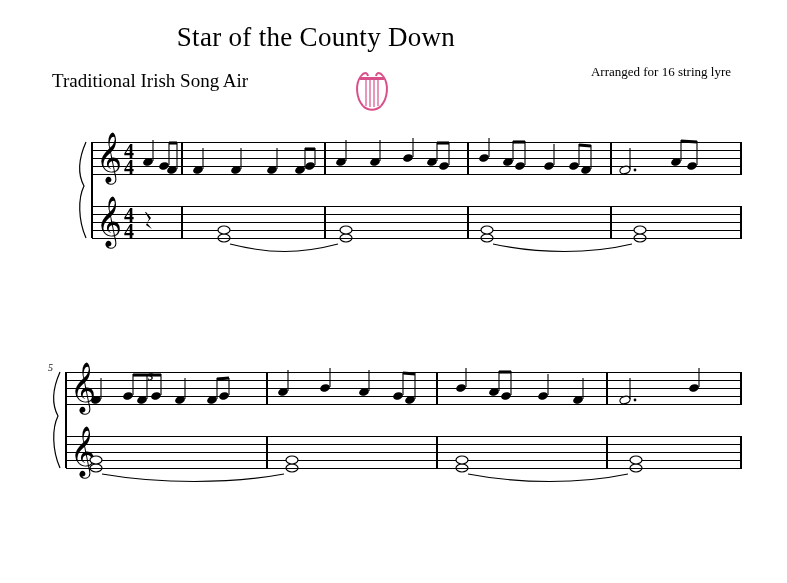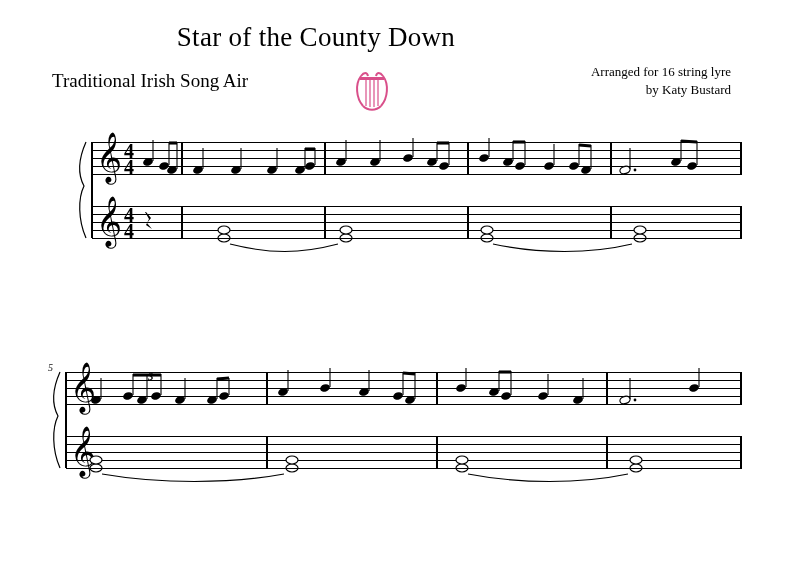--- a/index.html
+++ b/index.html
@@ -33,21 +33,20 @@
     position: absolute;
     top: 70px;
     left: 52px;
     font-size: 19px;
     font-family: "Liberation Serif", serif;
   }
   .credit-right {
     position: absolute;
     top: 63px;
     right: 56px;
-    text-align: right;
     font-size: 13px;
     line-height: 18px;
     font-family: "Liberation Serif", serif;
   }
   .lyre {
     position: absolute;
     top: 70px;
     left: 352px;
     width: 40px;
     height: 44px;
@@ -98,21 +97,20 @@
 </style>
 </head>
 <body>
 
 <div class="sheet">
 
   <div class="title">Star of the County Down</div>
   <div class="credit-left">Traditional Irish Song Air</div>
   <div class="credit-right">
     <div>Arranged for 16 string lyre</div>
-    <div>by Katy Bustard</div>
   </div>
 
   <div class="lyre">
     <svg width="40" height="44" viewBox="0 0 40 44">
       <g stroke="#d94f8a" fill="none" stroke-width="2">
         <path d="M9 6 C3 14, 4 28, 11 36"></path>
         <path d="M31 6 C37 14, 36 28, 29 36"></path>
         <path d="M9 6 C12 2, 15 2, 16 6"></path>
         <path d="M31 6 C28 2, 25 2, 24 6"></path>
         <path d="M11 36 C16 41, 24 41, 29 36"></path>

